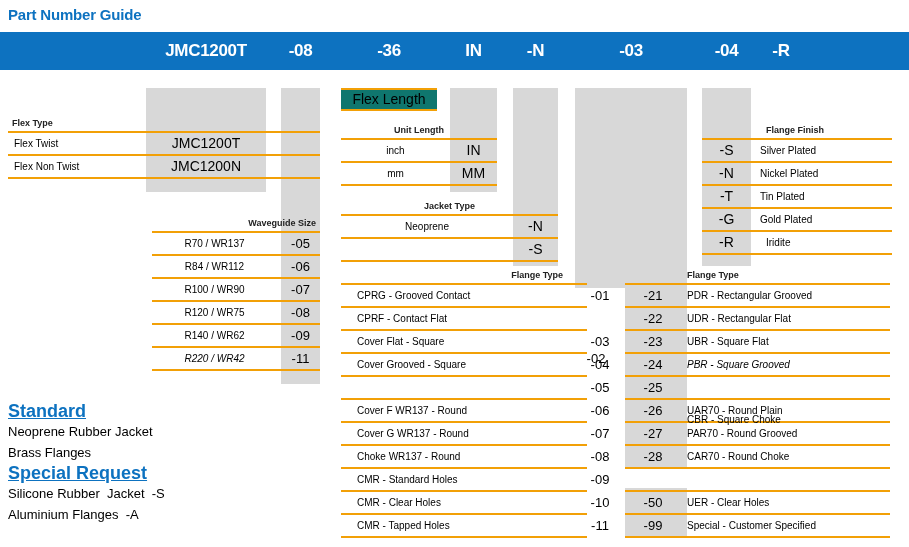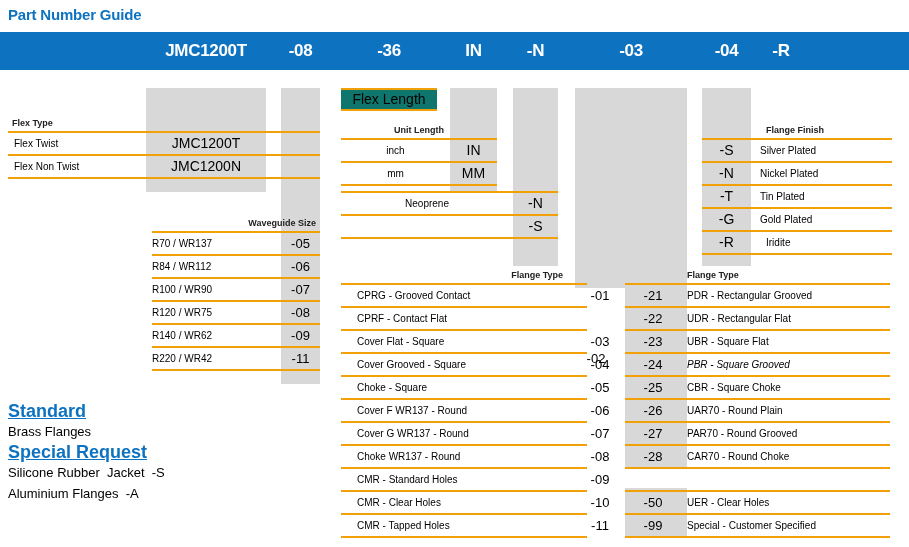--- a/index.html
+++ b/index.html
@@ -53,21 +53,21 @@
   }
   .tbl .row .lbl{
     position:absolute;top:0;height:15px;line-height:21px;
     font-size:10px;color:#000;
   }
   .tbl .row .code{
     position:absolute;top:0;height:21px;line-height:21px;
     font-size:13px;color:#000;text-align:center;
   }
   .lbl.ta-left{text-align:left;}
-  .lbl.ta-right{text-align:left;}
+  .lbl.ta-right{text-align:center;}
   .lbl.ta-center{text-align:center;}
 
   
   .flexlen-box{
     position:absolute;left:341px;top:88px;width:96px;height:23px;
     background:#0f766e;
     border-top:2px solid #f2a007;
     border-bottom:2px solid #f2a007;
     box-sizing:border-box;
     font-size:14px;line-height:19px;text-align:center;color:#000;
@@ -162,27 +162,28 @@
       <span class="lbl ta-right" style="left:0px;width:125px;">R120 / WR75</span>
       <span class="code" style="left:129px;width:39px;">-08</span>
     </div>
     <div class="rule"></div>
     <div class="row">
       <span class="lbl ta-right" style="left:0px;width:125px;">R140 / WR62</span>
       <span class="code" style="left:129px;width:39px;">-09</span>
     </div>
     <div class="rule"></div>
     <div class="row">
-      <span class="lbl ta-right" style="left:0px;width:125px;">R220 / WR42</span>
+      <span class="lbl ta-right" style="left:0px;width:125px;font-style:italic;">R220 / WR42</span>
       <span class="code" style="left:129px;width:39px;">-11</span>
     </div>
     <div class="rule"></div>
   </div>
 
   <div class="tbl" style="left: 341px; top: 191px; width: 217px; position: absolute; z-index: 2;">
+    <div class="caption cap-center">Jacket Type</div>
     <div class="rule"></div>
     <div class="row">
       <span class="lbl ta-center" style="left:0px;width:172px;">Neoprene</span>
       <span class="code" style="left:172px;width:45px;font-size:14px;">-N</span>
     </div>
     <div class="rule"></div>
     <div class="row">
       <span class="code" style="left:172px;width:45px;font-size:14px;">-S</span>
     </div>
     <div class="rule"></div>
@@ -235,21 +236,20 @@
       <span class="lbl ta-left" style="left:16px;width:218px;">Cover Flat - Square</span>
       <span class="code" style="left:234px;width:50px;">-03</span>
     </div>
     <div class="rule"></div>
     <div class="row">
       <span class="lbl ta-left" style="left:16px;width:218px;">Cover Grooved - Square</span>
       <span class="code" style="left:234px;width:50px;">-04</span>
     </div>
     <div class="rule"></div>
     <div class="row">
-      <span class="lbl ta-left" style="left:16px;width:218px;">Choke - Square</span>
       <span class="code" style="left:234px;width:50px;">-05</span>
     </div>
     <div class="rule"></div>
     <div class="row">
       <span class="lbl ta-left" style="left:16px;width:218px;">Cover F  WR137 - Round</span>
       <span class="code" style="left:234px;width:50px;">-06</span>
     </div>
     <div class="rule"></div>
     <div class="row">
       <span class="lbl ta-left" style="left:16px;width:218px;">Cover G WR137 -  Round</span>
@@ -296,21 +296,21 @@
       <span class="lbl ta-left" style="left:62px;width:203px;">UBR - Square Flat</span>
     </div>
     <div class="rule"></div>
     <div class="row">
       <span class="code" style="left:0px;width:56px;">-24</span>
       <span class="lbl ta-left" style="left:62px;width:203px;font-style:italic;">PBR - Square Grooved</span>
     </div>
     <div class="rule"></div>
     <div class="row">
       <span class="code" style="left:0px;width:56px;">-25</span>
-      <span class="lbl ta-left" style="left:62px;width:203px;">CBR - Square Choke</span>
+      <span class="lbl ta-left" style="left:62px;width:203px;margin-top:32px;">CBR - Square Choke</span>
     </div>
     <div class="rule"></div>
     <div class="row">
       <span class="code" style="left:0px;width:56px;">-26</span>
       <span class="lbl ta-left" style="left:62px;width:203px;">UAR70 - Round Plain</span>
     </div>
     <div class="rule"></div>
     <div class="row">
       <span class="code" style="left:0px;width:56px;">-27</span>
       <span class="lbl ta-left" style="left:62px;width:203px;">PAR70 - Round Grooved</span>
@@ -336,19 +336,20 @@
       <span class="lbl ta-left" style="left:62px;width:203px;">Special - Customer Specified</span>
     </div>
     <div class="rule"></div>
   </div>
 
   <div class="band" style="left: 625px; top: 283px; width: 62px; height: 184px; z-index: 0;"></div>
   <div class="band" style="left: 625px; top: 488px; width: 62px; height: 48px; z-index: 0;"></div>
 
   <div class="notes" style="position: absolute; z-index: 2;">
     <div class="head">Standard</div>
+    <div class="line">Neoprene Rubber Jacket</div>
     <div class="line">Brass Flanges</div>
     <div class="head">Special Request</div>
     <div class="line">Silicone Rubber  Jacket  -S</div>
     <div class="line">Aluminium Flanges  -A</div>
   </div>
 
 </div>
 
 </body></html>

